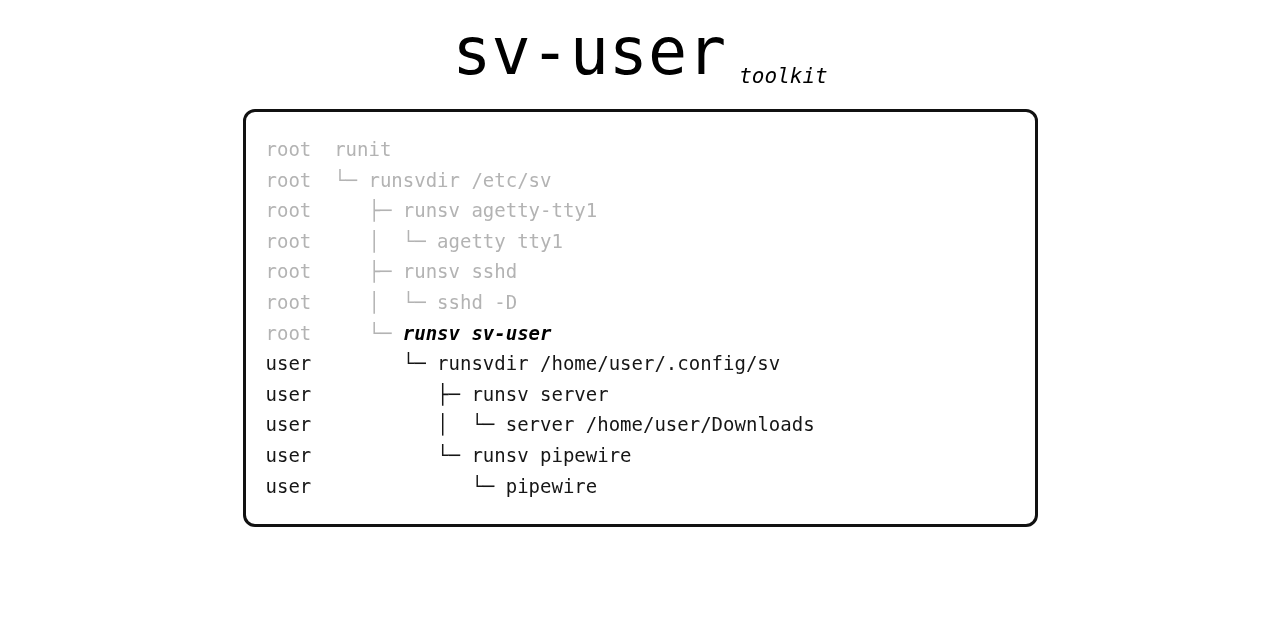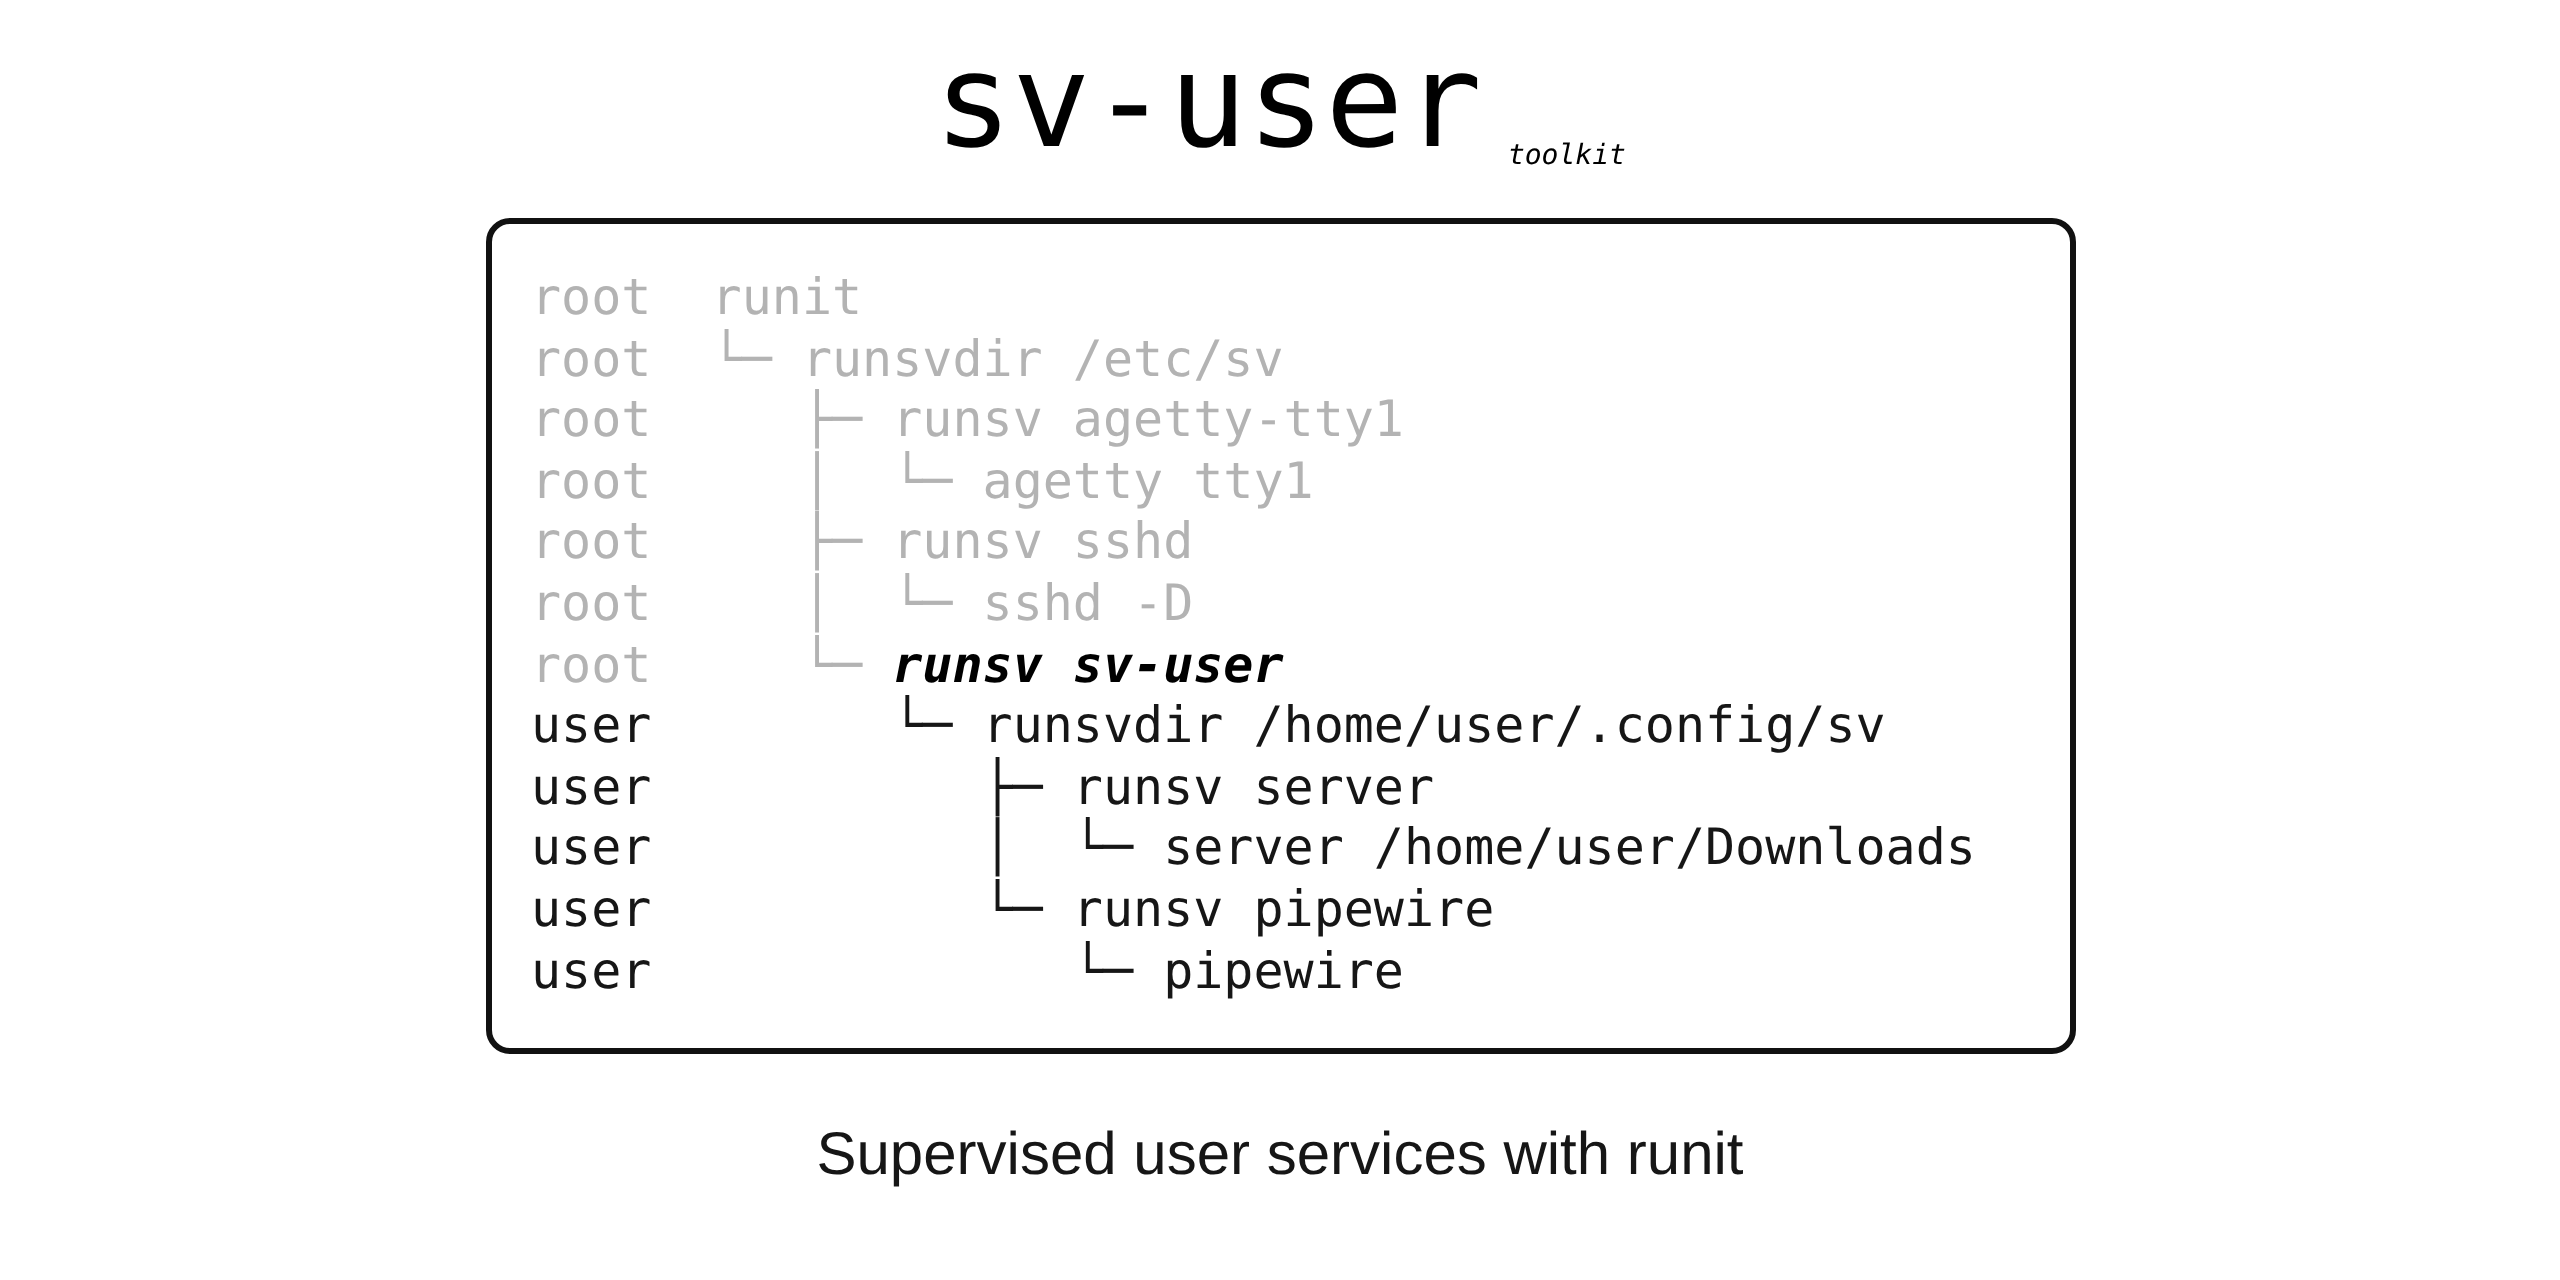--- a/index.html
+++ b/index.html
@@ -39,35 +39,35 @@
     color: var(--highlight);
   }
   .subtitle {
     display: inline-block;
     position: relative;
     top: 9px;
     margin-left: 13px;
     font-family: "DejaVu Sans Mono", monospace;
     font-style: italic;
     font-weight: 400;
-    font-size: 14px;
+    font-size: 21px;
     color: var(--highlight);
   }
   .panel {
     width: 795px;
     margin: 0 auto;
     border: 3px solid var(--panel_border);
     border-radius: 12px;
     background: var(--background);
   }
   .tree {
     margin: 0;
     padding: 22px 18px 23px 20px;
     font-family: "DejaVu Sans Mono", monospace;
-    font-size: 25px;
+    font-size: 19px;
     line-height: 30.6px;
     white-space: pre;
   }
   .row { height: 30.6px; }
   .owner {
     display: inline-block;
     width: 6ch;
   }
   .row.dim { color: var(--dim); }
   .row.highlight { color: var(--dim); }
@@ -95,17 +95,14 @@
 <div class="banner">
 
   <div class="header">
     <h1 class="title">sv-user</h1><span class="subtitle">toolkit</span>
   </div>
 
   <div class="panel">
     <pre class="tree"><div class="row dim"><span class="owner">root</span><span class="prefix"></span><span class="label">runit</span></div><div class="row dim"><span class="owner">root</span><span class="prefix">└─ </span><span class="label">runsvdir /etc/sv</span></div><div class="row dim"><span class="owner">root</span><span class="prefix">   ├─ </span><span class="label">runsv agetty-tty1</span></div><div class="row dim"><span class="owner">root</span><span class="prefix">   │  └─ </span><span class="label">agetty tty1</span></div><div class="row dim"><span class="owner">root</span><span class="prefix">   ├─ </span><span class="label">runsv sshd</span></div><div class="row dim"><span class="owner">root</span><span class="prefix">   │  └─ </span><span class="label">sshd -D</span></div><div class="row highlight"><span class="owner">root</span><span class="prefix">   └─ </span><span class="label">runsv sv-user</span></div><div class="row normal"><span class="owner">user</span><span class="prefix">      └─ </span><span class="label">runsvdir /home/user/.config/sv</span></div><div class="row normal"><span class="owner">user</span><span class="prefix">         ├─ </span><span class="label">runsv server</span></div><div class="row normal"><span class="owner">user</span><span class="prefix">         │  └─ </span><span class="label">server /home/user/Downloads</span></div><div class="row normal"><span class="owner">user</span><span class="prefix">         └─ </span><span class="label">runsv pipewire</span></div><div class="row normal"><span class="owner">user</span><span class="prefix">            └─ </span><span class="label">pipewire</span></div></pre>
   </div>
 
-  <div class="footer">
-    <p class="caption">Supervised user services with runit</p>
-  </div>
 
 </div>
 
 </body></html>

